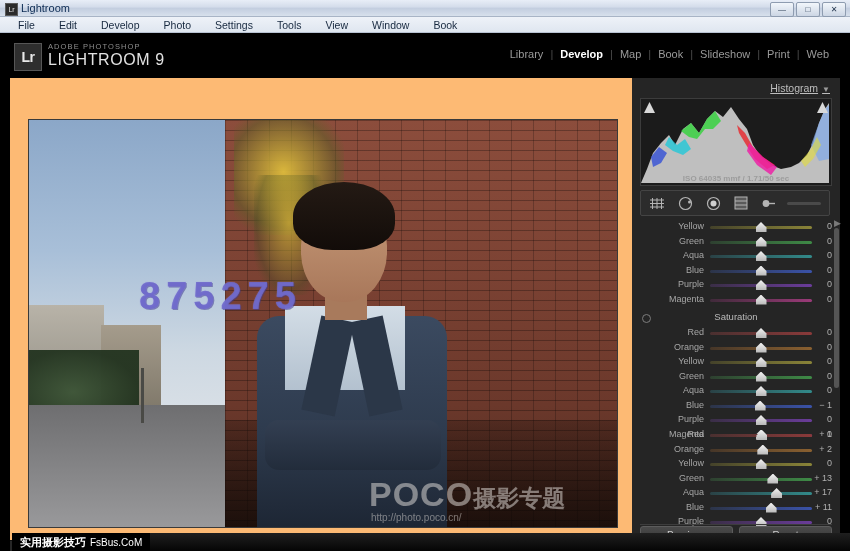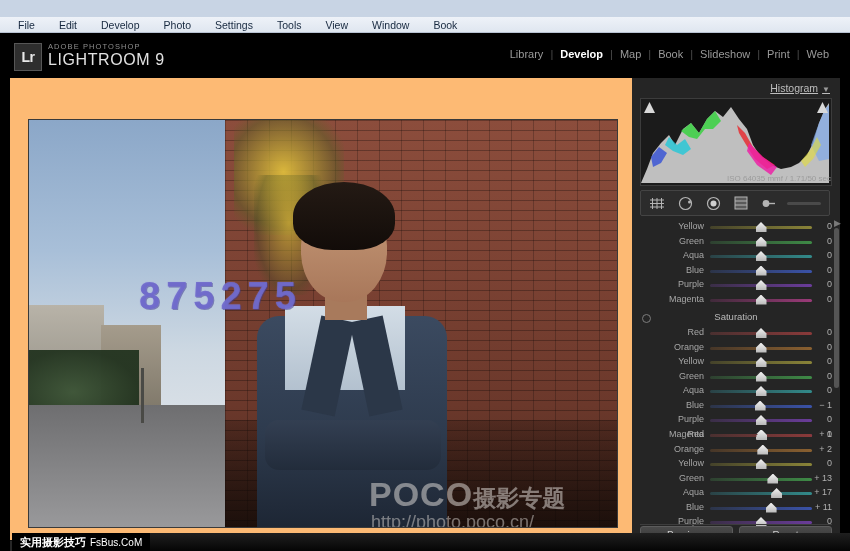--- a/index.html
+++ b/index.html
@@ -86,21 +86,21 @@
   .lapel-r{position:absolute;left:330px;top:198px;width:34px;height:96px;
     background:#2b3748;transform:rotate(-12deg);}
   .arms{position:absolute;left:236px;top:300px;width:176px;height:50px;
     background:linear-gradient(to bottom,#333f52,#222c3b);border-radius:14px;}
   .wm-num{position:absolute;left:110px;top:155px;font-size:38px;font-weight:bold;
     letter-spacing:6px;color:rgba(92,88,190,.62);
     text-shadow:0 0 1px rgba(150,140,230,.9),1px 1px 0 rgba(60,56,140,.55);}
   .wm-poco{position:absolute;left:340px;top:355px;font-size:34px;font-weight:bold;
     color:rgba(232,228,224,.5);letter-spacing:1px;}
   .wm-poco small{font-size:23px;letter-spacing:0;}
-  .wm-url{position:absolute;left:342px;top:392px;font-size:18px;color:rgba(226,222,218,.48);}
+  .wm-url{position:absolute;left:342px;top:392px;font-size:10px;color:rgba(226,222,218,.48);}
 
   
   .toolstrip{position:absolute;left:10px;top:507px;width:622px;height:22px;background:#272727;
     border-top:1px solid #111;}
   .ts-btn{position:absolute;top:4px;width:22px;height:14px;background:#d6d6d6;border:1px solid #8d8d8d;
     border-radius:2px;}
   .ts-yy{position:absolute;left:50px;top:4px;width:22px;height:14px;background:#3a3a3a;
     border:1px solid #555;border-radius:2px;color:#8a8a8a;font-size:9px;text-align:center;line-height:13px;}
   .ts-caret{position:absolute;left:76px;top:7px;color:#6e6e6e;font-size:8px;}
   .ts-right{position:absolute;right:8px;top:4px;width:16px;height:14px;background:#333;
@@ -111,21 +111,21 @@
   .rpanel{position:absolute;left:632px;top:45px;width:208px;height:473px;background:#252525;}
   .hist-head{position:absolute;right:10px;top:4px;font-size:10.5px;color:#bdbdbd;text-decoration:underline;}
   .hist-head .cv{color:#9a9a9a;font-size:8px;margin-left:4px;}
   .hist{position:absolute;left:8px;top:20px;width:190px;height:86px;background:#1b1b1b;
     border:1px solid #3c3c3c;overflow:hidden;}
   .hist svg{display:block;}
   .hc{position:absolute;width:11px;height:11px;background:#d8d8d8;}
   .hc.l{left:3px;top:3px;clip-path:polygon(0 100%,50% 0,100% 100%);}
   .hc.r{right:3px;top:3px;clip-path:polygon(0 100%,50% 0,100% 100%);}
   .hist-meta{position:absolute;left:0;bottom:2px;width:100%;display:flex;
-    justify-content:flex-end;font-size:8px;color:#9c9c9c;}
+    justify-content:center;font-size:8px;color:#9c9c9c;font-weight:bold;}
 
   .tools{position:absolute;left:8px;top:112px;width:190px;height:26px;background:#2c2c2c;
     border:1px solid #444;border-radius:2px;display:flex;align-items:center;padding-left:6px;
     box-sizing:border-box;gap:8px;}
   .tool{width:20px;height:18px;display:flex;align-items:center;justify-content:center;color:#b4b4b4;}
   .tool svg{display:block;}
   .brushbar{flex:1;height:3px;background:#4a4a4a;border-radius:2px;margin-right:8px;}
 
   .sect{position:absolute;left:0;width:208px;}
   .sect-title{position:relative;height:15px;text-align:center;font-size:9.5px;color:#b9b9b9;}
@@ -154,20 +154,29 @@
   .tsk{position:absolute;left:0;top:0;height:18px;background:#000;display:flex;align-items:center;
     padding:0 8px;}
   .tsk .cn{color:#fff;font-size:11px;font-weight:bold;}
   .tsk .en{color:#fff;font-size:10px;margin-left:4px;}
 </style>
 </head>
 <body>
 
 <div id="app">
 
+  <div class="titlebar">
+    <div class="tb-icon">Lr</div>
+    <div class="tb-title">Lightroom</div>
+    <div class="tb-btns">
+      <div class="tb-btn">—</div>
+      <div class="tb-btn">□</div>
+      <div class="tb-btn">✕</div>
+    </div>
+  </div>
 
   <div class="menubar">
     <span>File</span>
     <span>Edit</span>
     <span>Develop</span>
     <span>Photo</span>
     <span>Settings</span>
     <span>Tools</span>
     <span>View</span>
     <span>Window</span>

